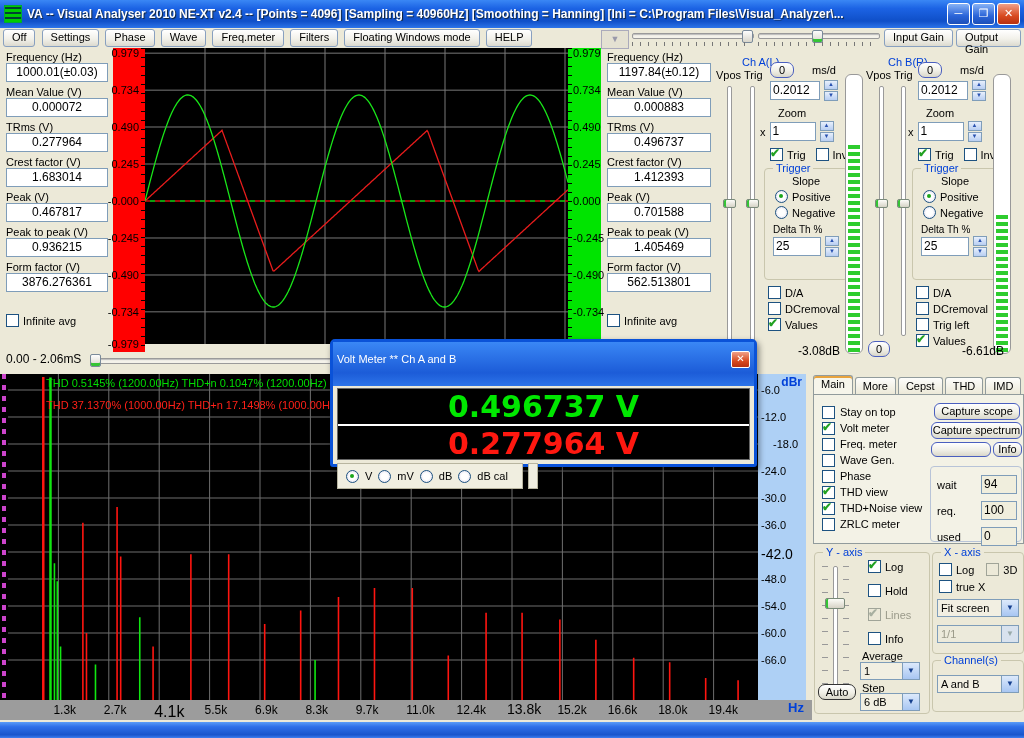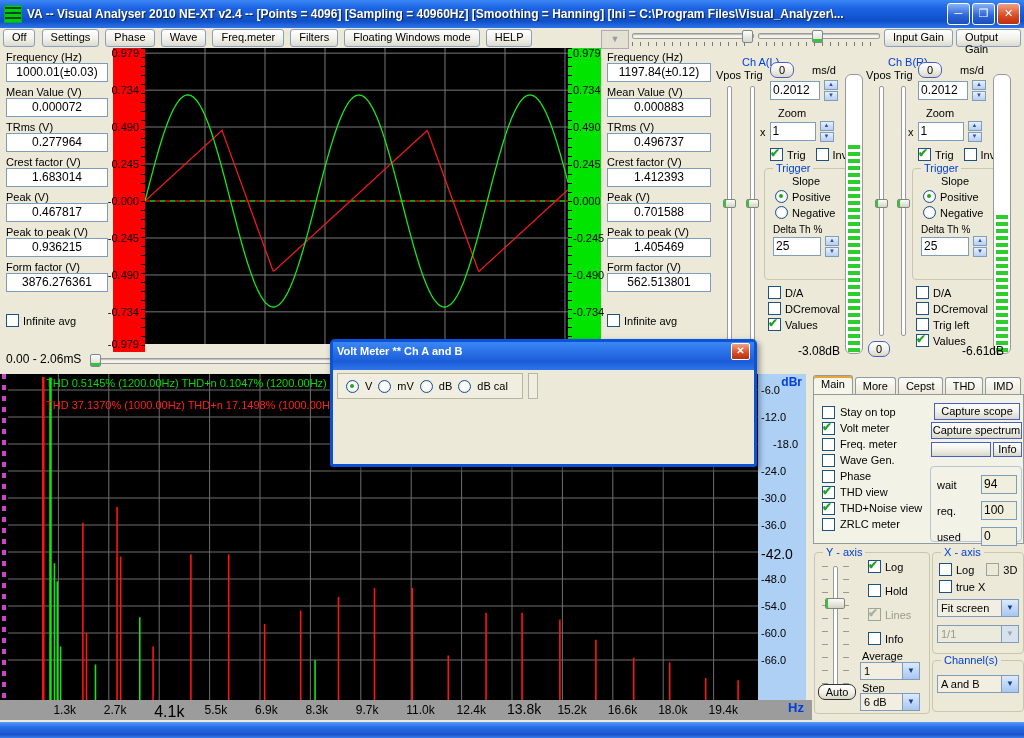--- a/index.html
+++ b/index.html
@@ -48,41 +48,41 @@
   .spin span{height:8px;background:linear-gradient(#e8f0fc,#b8cef2);border:1px solid #7F9DB9;
     font-size:6px;line-height:7px;text-align:center;color:#2a52b0}
   .combo{display:flex;height:18px;box-sizing:border-box}
   .combo .cfield{flex:1;border:1px solid #7F9DB9;background:#f2efe2;padding:1px 3px;font-size:11px;line-height:14px}
   .combo .cbtn{width:16px;border:1px solid #7F9DB9;border-left:none;color:#16408e;
     background:linear-gradient(#dce9fb,#a8c6f2);font-size:8px;text-align:center;line-height:16px}
   .combo.dis .cfield{color:#9a9a8a;background:#eceadb}
   .combo.dis .cbtn{color:#9aa;background:#d8e2ee}
   .gb{border:1px solid #c9c6ad;border-radius:4px;position:absolute}
   .gb-title{position:absolute;top:-7px;left:8px;background:#ECE9D8;padding:0 3px;color:#0040d8}
-  .btn{border:1px solid #4a5fbf;border-radius:0;background:linear-gradient(#ffffff,#f0efe6 55%,#d9d7ca);
+  .btn{border:1px solid #4a5fbf;border-radius:6px;background:linear-gradient(#ffffff,#f0efe6 55%,#d9d7ca);
     text-align:center;font-size:11px}
   .blue-label{color:#0040d8}
   
   .vtrack{width:3px;background:#fff;border:1px solid #9a9a9a;border-radius:2px;position:absolute}
   .vthumb{width:11px;height:7px;background:linear-gradient(#fcfcf8,#d6d3c6);border:1px solid #7a8a7a;
     border-radius:2px;position:absolute;box-shadow:inset 2px 0 0 #35c435}
   .meter{border:1px solid #999;border-radius:6px;background:#fff;position:absolute;overflow:hidden}
   .meter .fill{position:absolute;left:2px;right:2px;bottom:1px;
     background:repeating-linear-gradient(0deg,#2ECC2E 0 4px,#fff 4px 7px)}
   .bar-ticks{position:absolute;width:4px;background:repeating-linear-gradient(180deg,#000 0 1px,transparent 1px 9px)}
   
   .tab{border:1px solid #919b9c;border-bottom:none;border-radius:3px 3px 0 0;
     background:linear-gradient(#fdfdfb,#ece9d8);padding:2px 7px;margin-right:2px;font-size:11px}
   .tab.active{background:#f6f5ea;box-shadow:inset 0 2px 0 #e8a33d;font-weight:normal;position:relative;z-index:2;padding-bottom:4px}
   .tabpage{border:1px solid #919b9c;background:#f3f2e6}
   .cbrow{display:flex;align-items:center;gap:5px;height:16px}
   
   .vm{border:3px solid #0a52d8;border-radius:5px 5px 3px 3px;background:#ECE9D8;box-shadow:2px 3px 6px rgba(0,0,0,.45)}
   .vm-title{height:28px;background:linear-gradient(180deg,#3a87f5,#1c5cd8 70%,#2d74e9);
-    color:#fff;font-weight:bold;font-size:11px;line-height:18px;padding:0 4px;display:flex}
+    color:#fff;font-weight:normal;font-size:11px;line-height:18px;padding:8px 4px;display:flex}
   .vm-close{width:17px;height:15px;margin-top:1px;border:1px solid #fff;border-radius:2px;color:#fff;
     text-align:center;line-height:13px;background:linear-gradient(#f0a088,#d84a20 60%,#b83010);font-size:10px}
   .vm-display{background:#000;border:1px solid #666}
   .vm-green{color:#00e800;font-size:30px;font-weight:bold;text-align:center;font-family:"DejaVu Sans",sans-serif}
   .vm-red{color:#ff1810;font-size:30px;font-weight:bold;text-align:center;font-family:"DejaVu Sans",sans-serif}
   .vm-groups{border:1px solid #b8b5a0;background:#f0eee0;display:flex;align-items:center;gap:10px;padding:0 8px}
   
   .dbr-strip{background:#AED0F5}
   .freq-strip{background:#9c9c9c;color:#000;font-size:12px}
   .bottombar{background:linear-gradient(180deg,#5a9cf8 0%,#2e6fe8 30%,#1a55cc 80%,#3f7ef0 100%)}
@@ -586,20 +586,25 @@
       <span class="cbtn">▼</span>
     </div>
   </div>
 </div>
 
 <div class="abs vm" style="left:330px;top:339px;width:421px;height:122px;z-index:50">
   <div class="vm-title">
     <span style="flex:1">Volt Meter ** Ch A and B</span>
     <span class="vm-close">✕</span>
   </div>
+  <div class="vm-display" style="margin:2px 4px 0 4px;height:70px">
+    <div class="vm-green">0.496737 V</div>
+    <div style="height:2px;background:#fff"></div>
+    <div class="vm-red">0.277964 V</div>
+  </div>
   <div style="display:flex;gap:5px;margin:3px 2px 0 4px">
     <div class="vm-groups" style="width:168px;height:24px;gap:6px">
       <span class="radio on"></span>
         <span>V</span>
       <span class="radio"></span>
         <span>mV</span>
       <span class="radio"></span>
         <span>dB</span>
       <span class="radio"></span>
         <span>dB cal</span>

